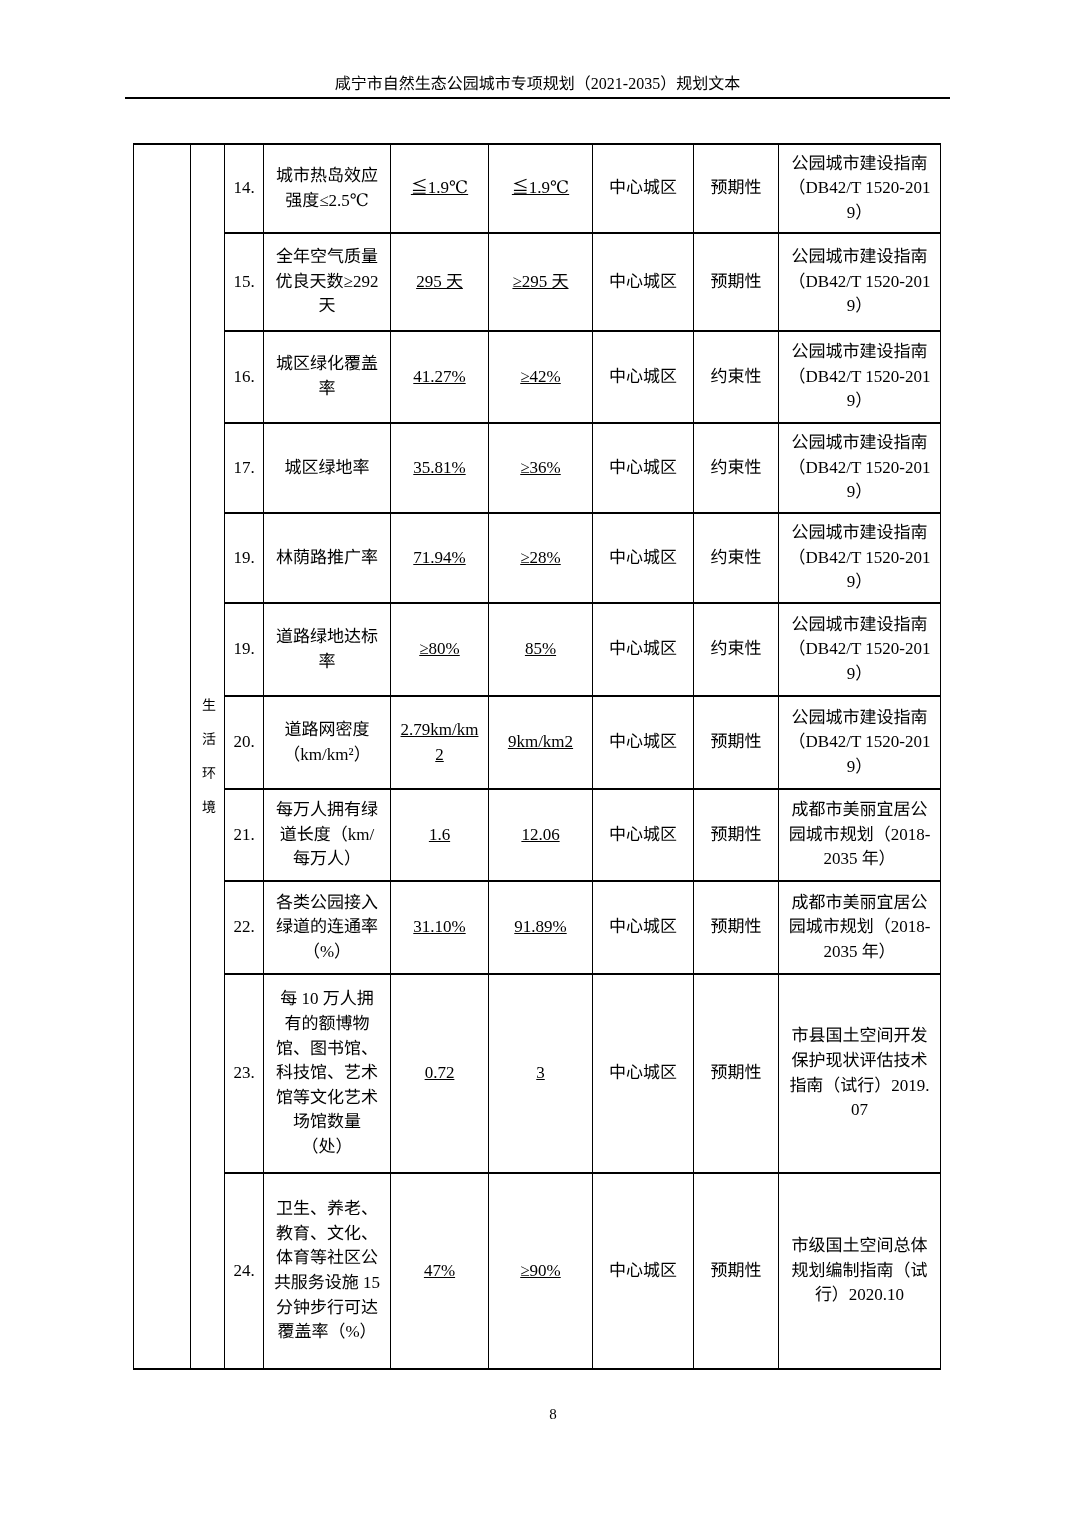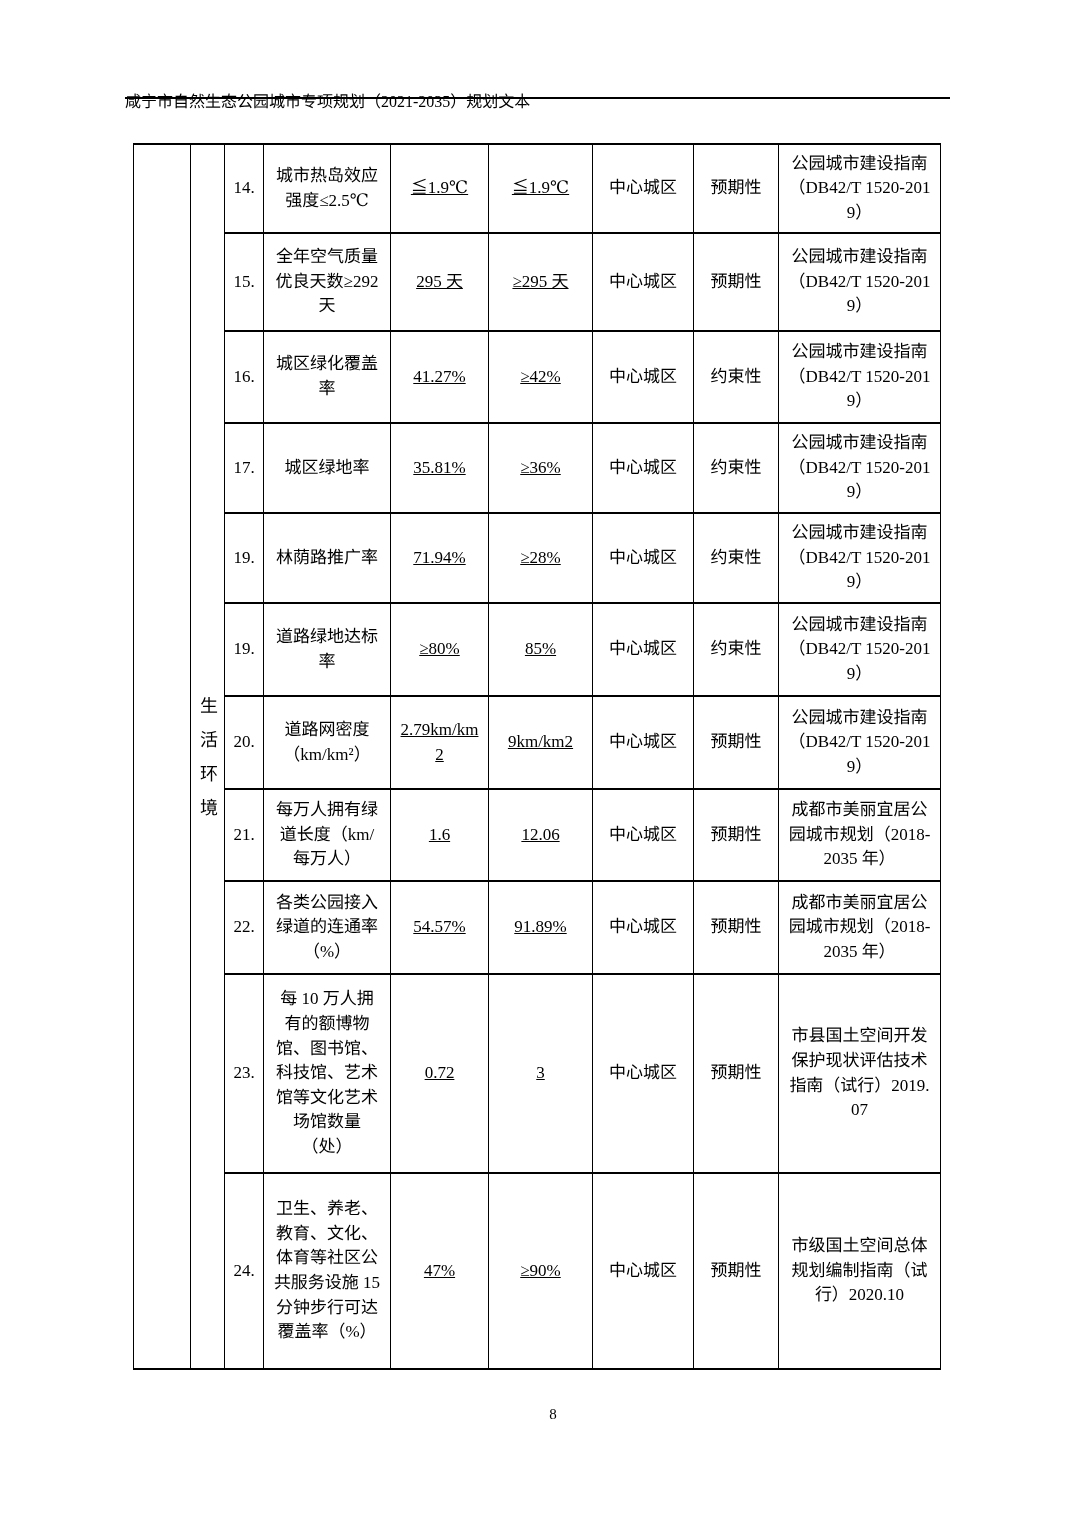--- a/index.html
+++ b/index.html
@@ -9,24 +9,24 @@
     width: 1074px;
     height: 1520px;
     background: #ffffff;
     color: #000000;
     font-family: "Liberation Serif", "DejaVu Serif", serif;
     overflow: hidden;
   }
   
   .header-title {
     position: absolute;
-    top: 92px;
+    top: 74px;
     left: 125px;
     width: 825px;
-    text-align: left;
+    text-align: center;
     font-size: 16px;
     line-height: 20px;
     white-space: nowrap;
   }
   .header-rule {
     position: absolute;
     top: 97px;
     left: 125px;
     width: 825px;
     height: 2px;
@@ -55,21 +55,21 @@
   }
   td.cell-spacer {
     border: none;
     border-left: 1px solid #000;
     border-right: 1px solid #000;
   }
   td.cell-category { padding: 2px 0; }
   .vertical-text {
     width: 20px;
     margin: 12px auto;
-    font-size: 18px;
+    font-size: 14px;
     line-height: 34px;
     word-break: break-all;
     text-align: center;
   }
   td.cell-num { padding: 2px 3px; border-radius: 15px; }
   td.cell-indicator { padding: 2px 10px; }
   td.cell-value { padding: 2px 12px; text-decoration: underline; }
   td.cell-scope { padding: 2px 12px; }
   td.cell-type { padding: 2px 8px; }
   td.cell-source { padding: 2px 16px; }
@@ -177,21 +177,21 @@
           <td class="cell-indicator">每万人拥有绿道长度（km/每万人）</td>
           <td class="cell-value">1.6</td>
           <td class="cell-value">12.06</td>
           <td class="cell-scope">中心城区</td>
           <td class="cell-type">预期性</td>
           <td class="cell-source">成都市美丽宜居公园城市规划（2018-2035 年）</td>
         </tr>
         <tr style="height: 93px;">
           <td class="cell-num">22.</td>
           <td class="cell-indicator">各类公园接入绿道的连通率（%）</td>
-          <td class="cell-value">54.57%</td>
+          <td class="cell-value">31.10%</td>
           <td class="cell-value">91.89%</td>
           <td class="cell-scope">中心城区</td>
           <td class="cell-type">预期性</td>
           <td class="cell-source">成都市美丽宜居公园城市规划（2018-2035 年）</td>
         </tr>
         <tr style="height: 199px;">
           <td class="cell-num">23.</td>
           <td class="cell-indicator">每 10 万人拥有的额博物馆、图书馆、科技馆、艺术馆等文化艺术场馆数量（处）</td>
           <td class="cell-value">0.72</td>
           <td class="cell-value">3</td>

